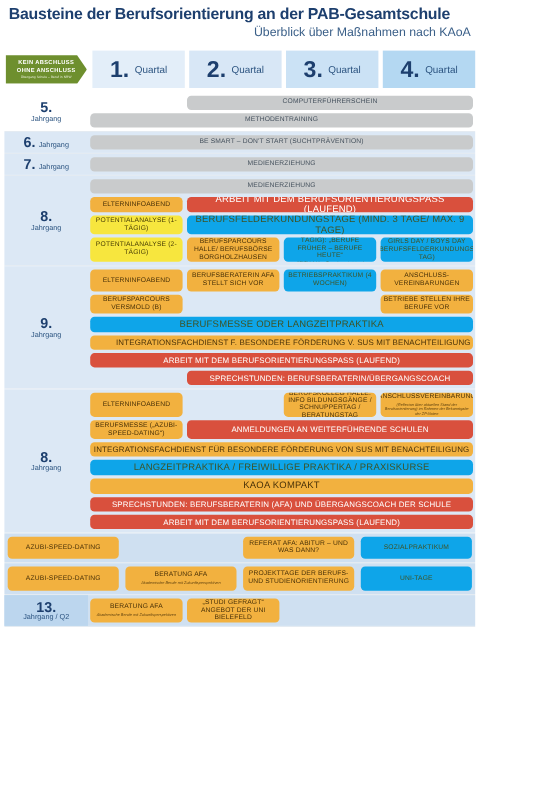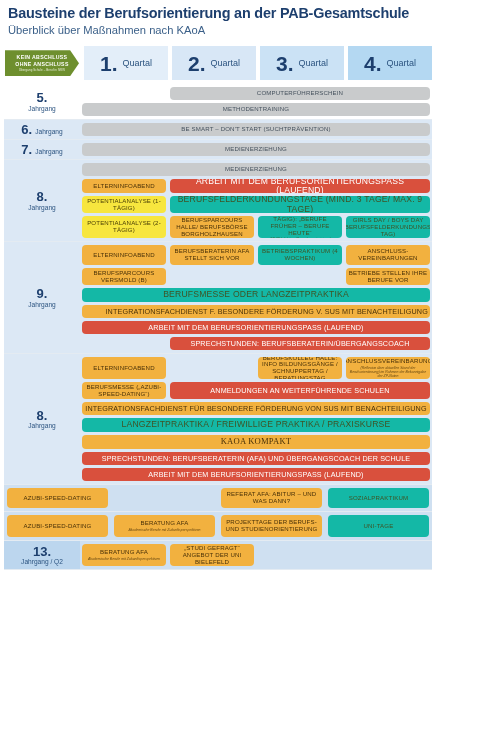--- a/index.html
+++ b/index.html
@@ -13,21 +13,21 @@
   .sheet{position:relative;width:436px;height:737px;}
 
   
   .hdr{padding:6px 8px 2px 8px;}
   .hdr h1{
     margin:0;font-size:14.4px;font-weight:bold;letter-spacing:-0.2px;
     color:#1d3f6e;line-height:1.1;white-space:nowrap;
   }
   .hdr h2{
     margin:2px 0 0 0;font-size:11.2px;font-weight:normal;
-    color:#3a5f88;line-height:1.1;
+    color:#3a5f88;line-height:1.1;text-align:right;
   }
 
   
   .qrow{display:flex;align-items:stretch;height:34px;margin:8px 4px 4px 4px;gap:4px;}
   .logo{
     width:76px;display:flex;align-items:center;justify-content:center;
     background:#ffffff;position:relative;
   }
   .logo-badge{
     width:74px;height:26px;position:relative;
@@ -69,21 +69,21 @@
   .box{
     position:absolute;top:0;bottom:0;
     border-radius:4px;
     display:flex;flex-direction:column;align-items:center;justify-content:center;
     text-align:center;line-height:1.12;
     padding:1px 2px;box-sizing:border-box;
     overflow:hidden;
   }
   .t-grey{background:#c9cbcc;color:#46525e;}
   .t-red{background:#d9503d;color:#ffffff;}
-  .t-green{background:#14b8a6;color:#3f5325;}
+  .t-green{background:#0ea5e9;color:#3f5325;}
   .t-orange{background:#f2b13f;color:#4a3208;}
   .t-yellow{background:#f7e63e;color:#4a3f05;}
 
   .bx-t{font-size:6.1px;letter-spacing:0.15px;}
   .bx-t.lg{font-size:8.6px;letter-spacing:0.2px;}
   .bx-t.md{font-size:7.2px;letter-spacing:0.15px;}
   .bx-s{font-size:3.5px;font-style:italic;line-height:1.2;margin-top:0.5px;opacity:.85;}
 
   
   .bg-white{background:#ffffff;}
@@ -307,21 +307,21 @@
             <div class="box t-orange" style="left: 0%; width: 98.8%; margin-left: 0.6%;">
               <div class="bx-t md">INTEGRATIONSFACHDIENST FÜR BESONDERE FÖRDERUNG VON SUS MIT BENACHTEILIGUNG</div>
             </div>
           </div>
           <div class="lane" style="--h: 14px;">
             <div class="box t-green" style="left: 0%; width: 98.8%; margin-left: 0.6%;">
               <div class="bx-t lg">LANGZEITPRAKTIKA / FREIWILLIGE PRAKTIKA / PRAXISKURSE</div>
             </div>
           </div>
           <div class="lane" style="--h: 14px;">
-            <div class="box t-orange" style="left: 0%; width: 98.8%; margin-left: 0.6%; font-family: Liberation Serif, serif;">
+            <div class="box t-orange" style="left: 0%; width: 98.8%; margin-left: 0.6%;">
               <div class="bx-t lg">KAOA KOMPAKT</div>
             </div>
           </div>
           <div class="lane" style="--h: 13px;">
             <div class="box t-red" style="left: 0%; width: 98.8%; margin-left: 0.6%;">
               <div class="bx-t md">SPRECHSTUNDEN: BERUFSBERATERIN (AFA) UND ÜBERGANGSCOACH DER SCHULE</div>
             </div>
           </div>
           <div class="lane" style="--h: 13px;">
             <div class="box t-red" style="left: 0%; width: 98.8%; margin-left: 0.6%;">

